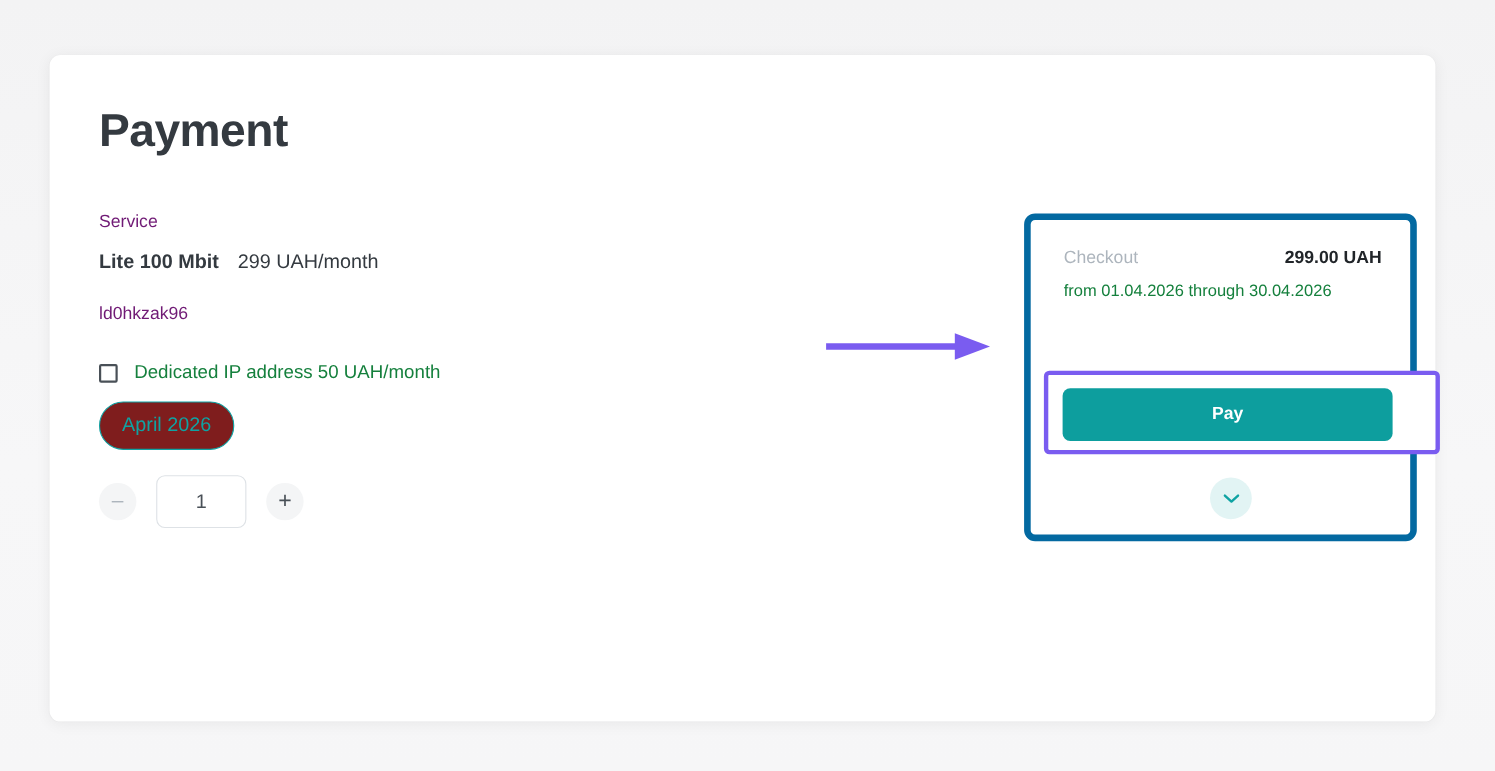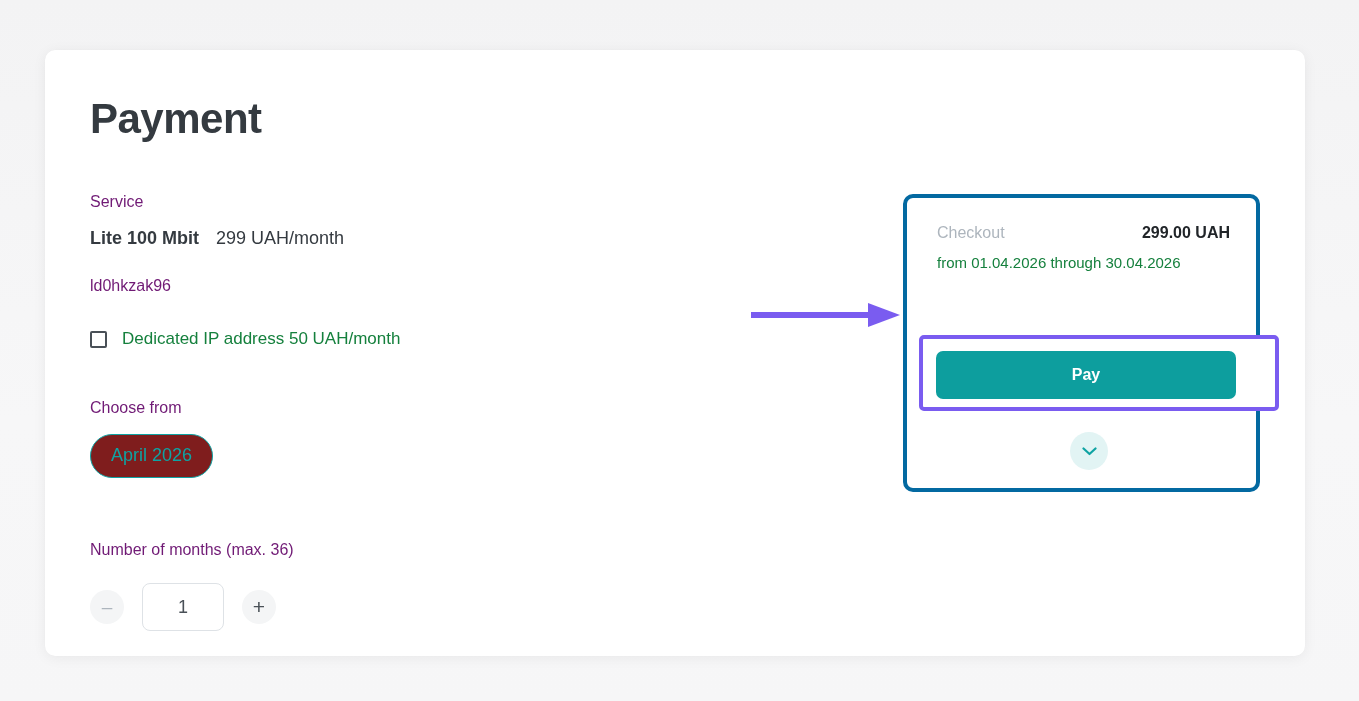--- a/index.html
+++ b/index.html
@@ -143,25 +143,25 @@
     padding: 9px 17px 10px;
     font-size: 17px;
     color: #495057;
     font-family: "Liberation Sans", sans-serif;
     line-height: 20px;
   }
 
   
   .checkout-panel {
     position: absolute;
-    left: 858px;
+    left: 886px;
     top: 144px;
     width: 357px;
     height: 298px;
-    border: 4px solid #0369a1;
+    border: 6px solid #0369a1;
     border-radius: 10px;
     background: #fff;
   }
   .checkout-head {
     position: absolute;
     left: 30px;
     right: 26px;
     top: 26px;
     display: flex;
     justify-content: space-between;
@@ -244,27 +244,25 @@
       <span class="service-price">299 UAH/month</span>
     </div>
 
     <div class="service-id">ld0hkzak96</div>
 
     <div class="checkbox-row">
       <span class="checkbox-box"></span>
       <span class="checkbox-label">Dedicated IP address 50 UAH/month</span>
     </div>
 
-    <div class="field-label choose-label">Choose from</div>
 
     <div>
       <button class="month-pill">April 2026</button>
     </div>
 
-    <div class="field-label months-label">Number of months (max. 36)</div>
 
     <div class="stepper-row">
       <button class="circle-btn minus">–</button>
       <input class="qty-input" value="1" style="">
       <button class="circle-btn plus">+</button>
 
     </div>
   </div>
 
   <div class="checkout-panel">

